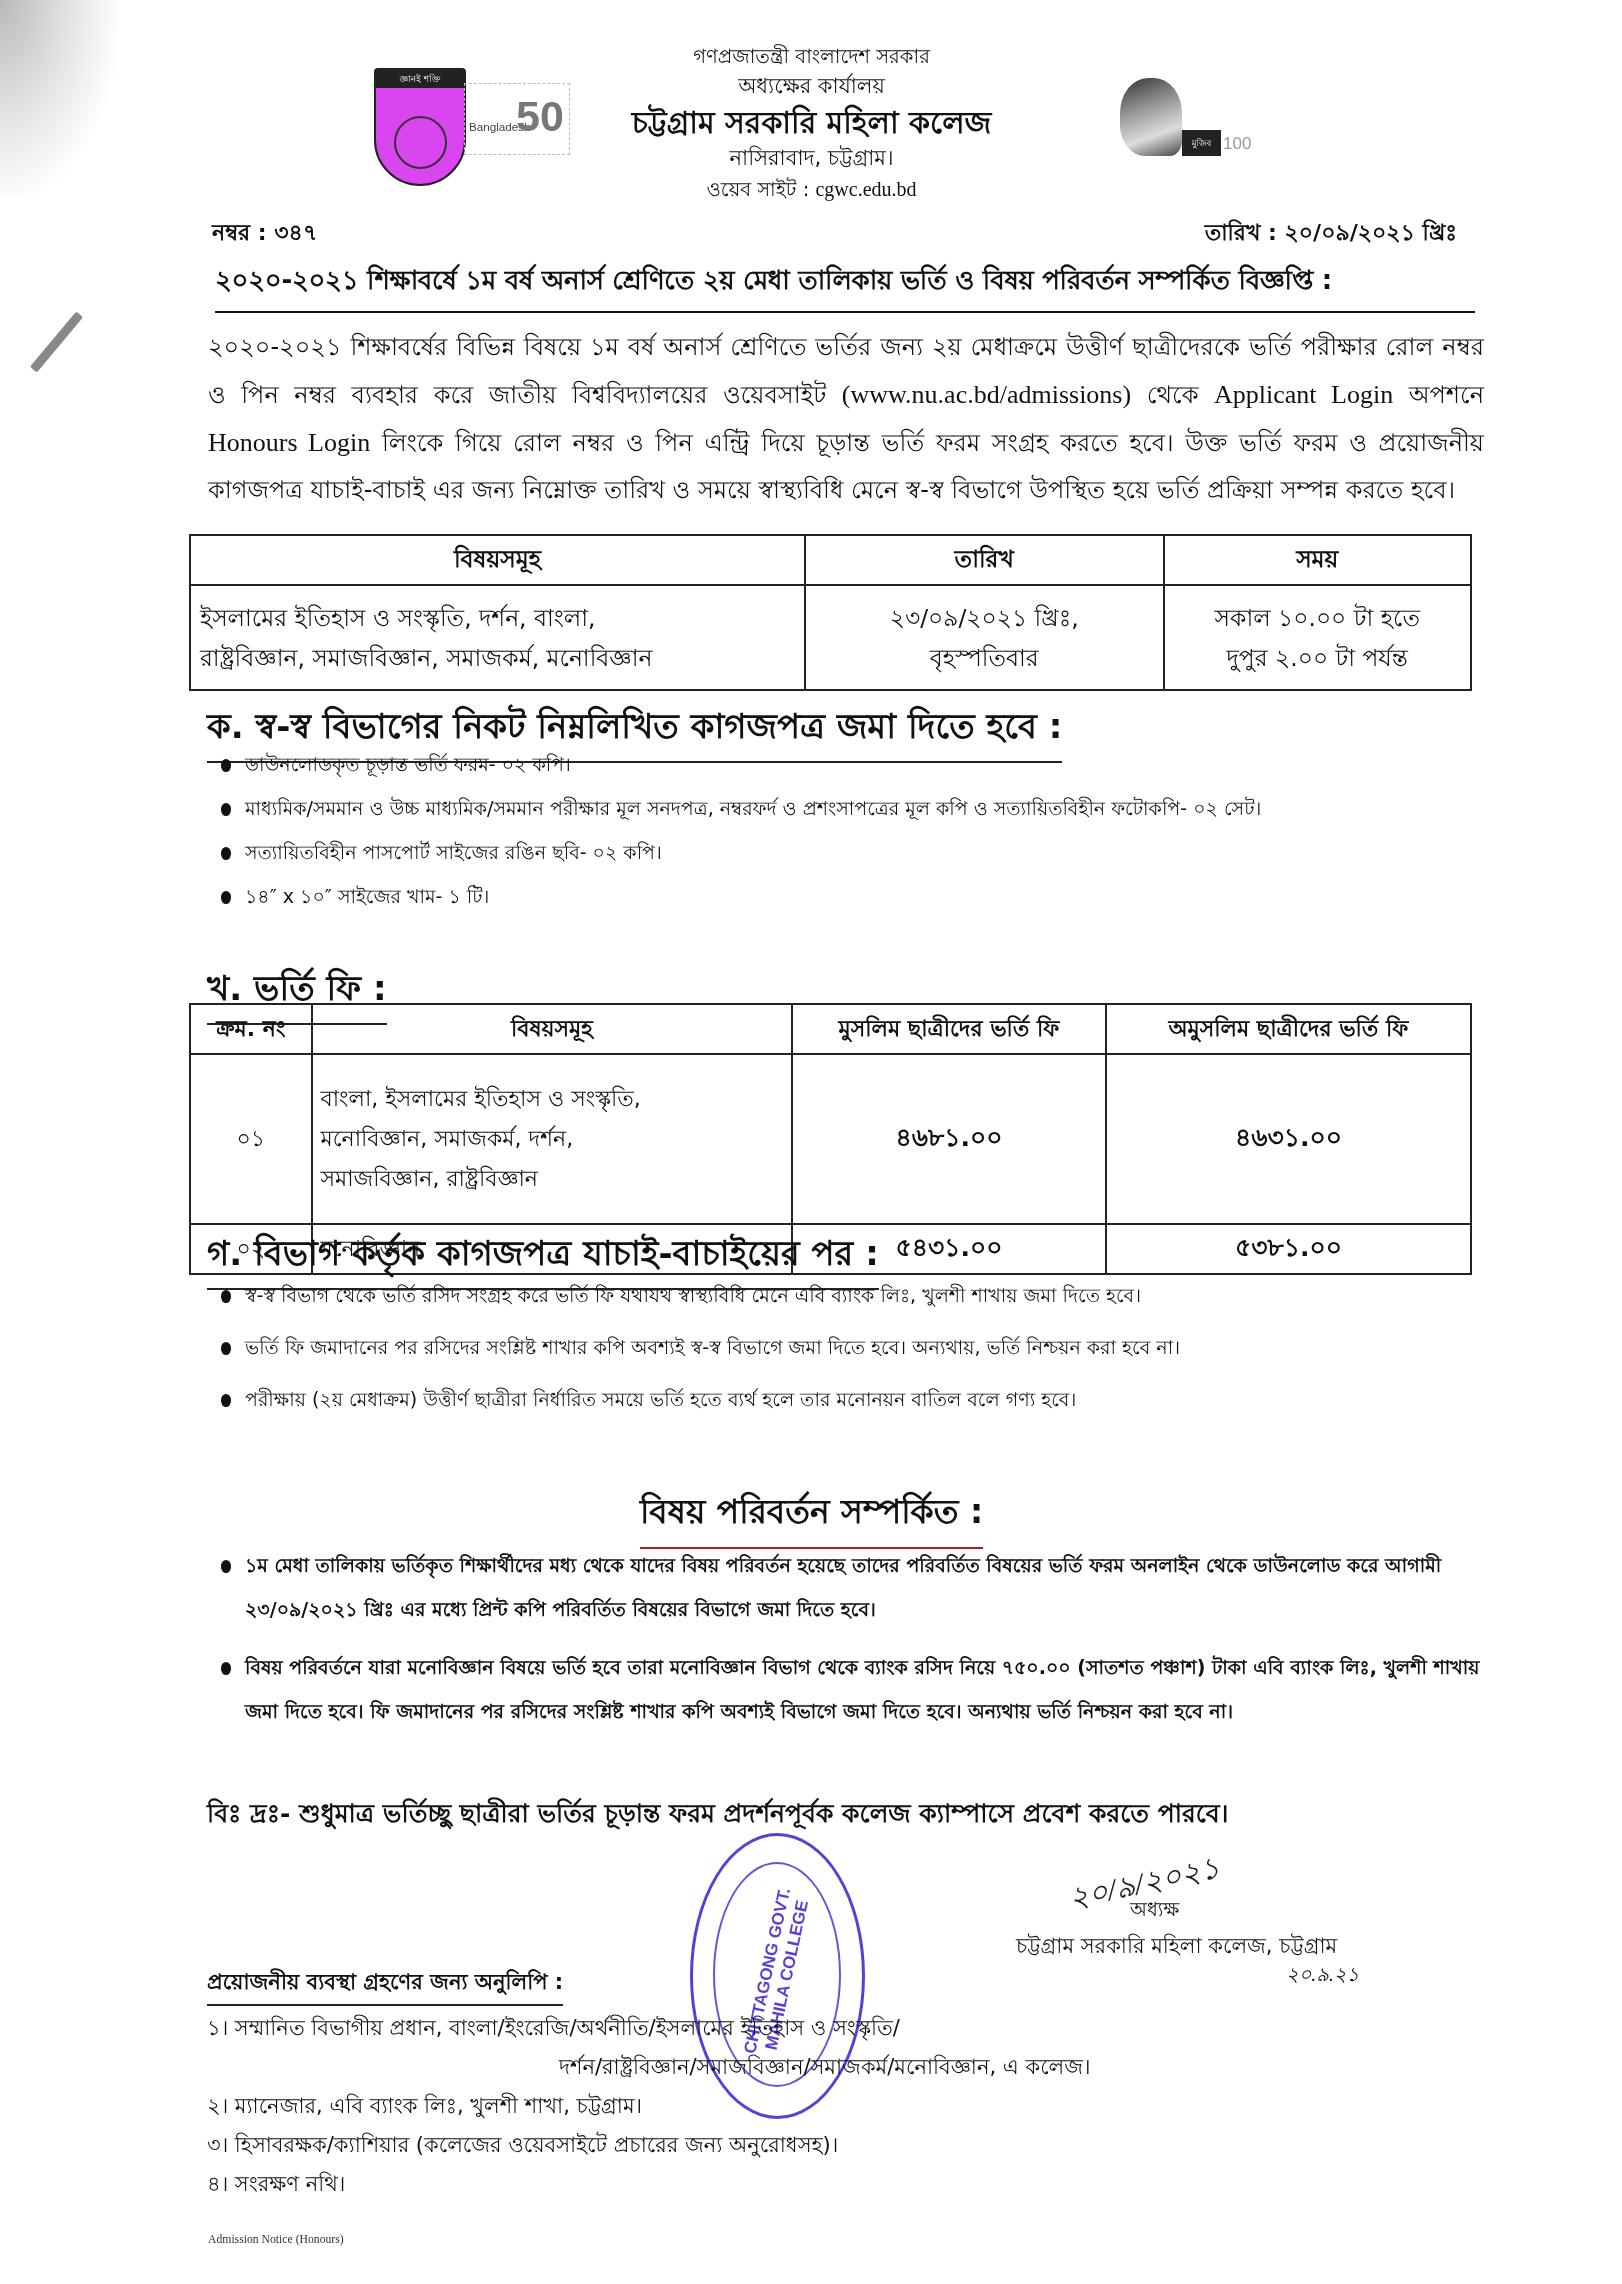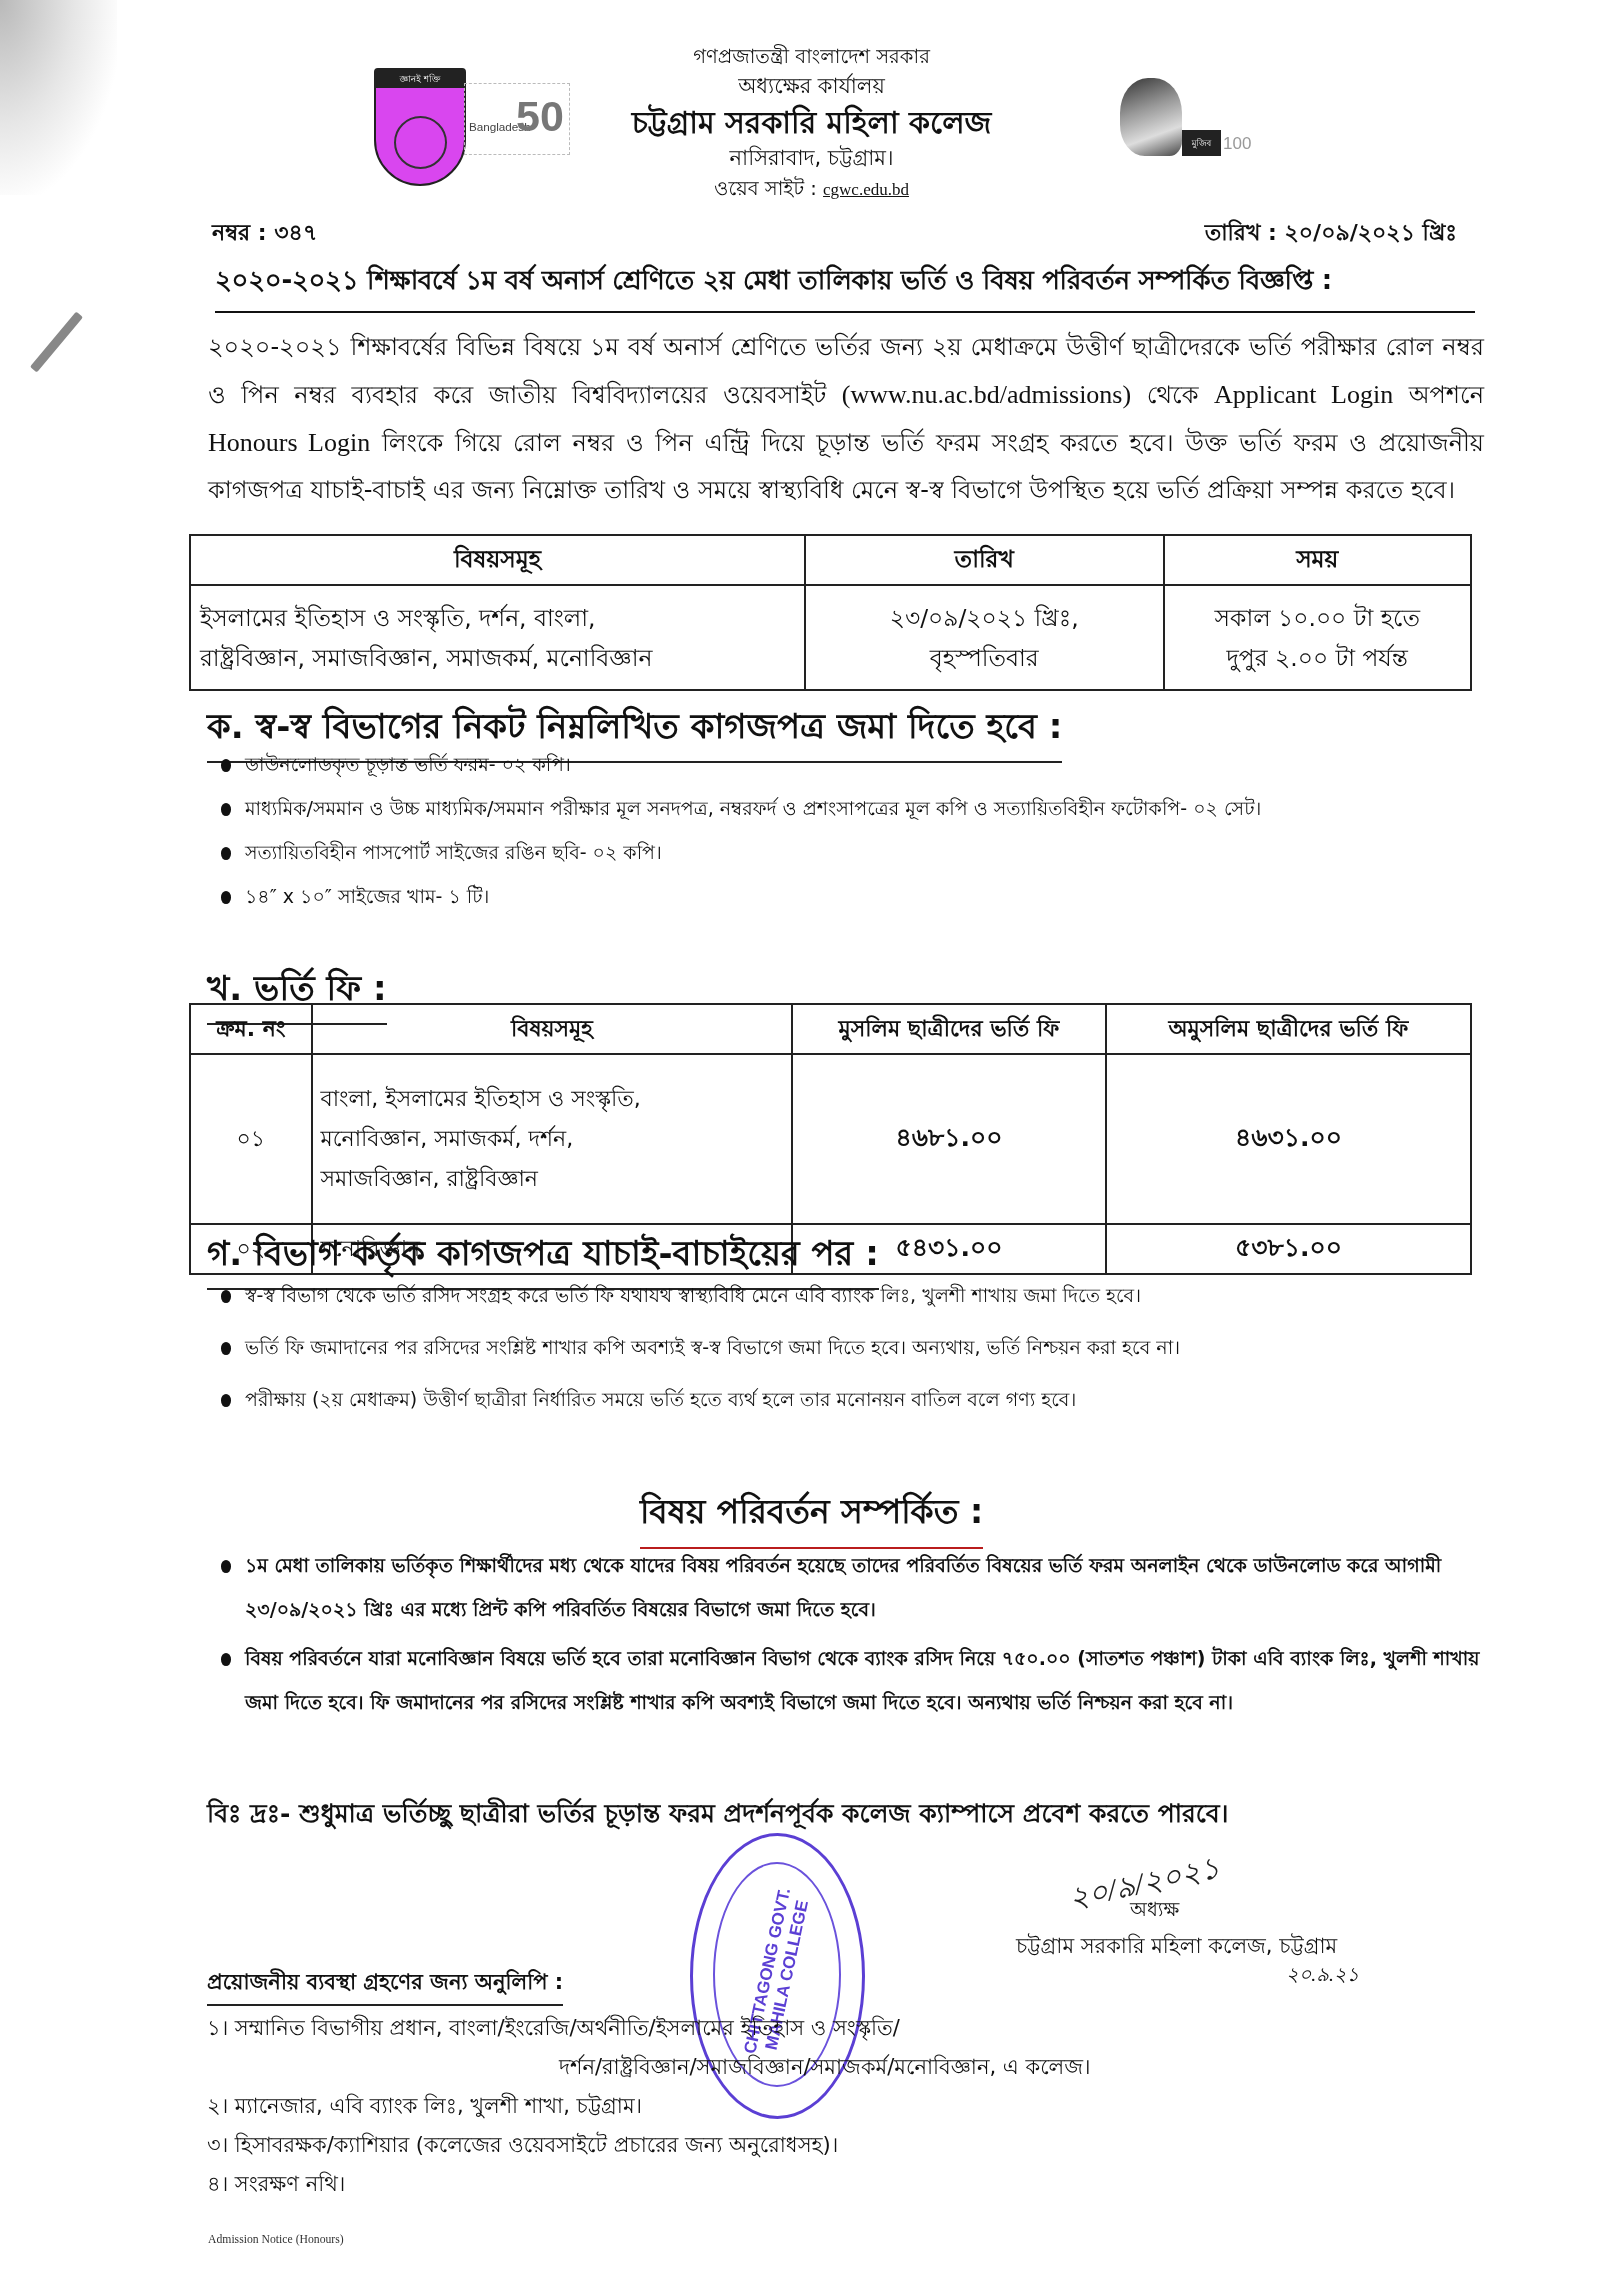--- a/index.html
+++ b/index.html
@@ -15,21 +15,21 @@
   .staple { position: absolute; left: 52px; top: 306px; width: 9px; height: 72px; background: #888; transform: rotate(40deg); border-radius: 2px; }
 
   
   .header-center { position: absolute; left: 0; width: 1623px; top: 46px; text-align: center; }
   .header-center div { line-height: 1.1; }
   .h-gov { font-size: 19.5px; margin-top: 0; }
   .h-office { font-size: 21px; margin-top: 7.8px; }
   .h-college { font-size: 30px; margin-top: 7.8px; font-weight: bold; }
   .h-address { font-size: 21px; margin-top: 7.8px; }
   .h-web { font-size: 19.5px; margin-top: 7.8px; }
-  .h-web .url { font-family: "Liberation Serif", serif; font-size: 17px; text-decoration: underline; }
+  .h-web .url { font-family: "Liberation Serif", serif; font-size: 20px; }
 
   .logo-college {
     position: absolute; left: 374px; top: 68px; width: 88px; height: 114px;
     border: 2.6px solid #222; border-radius: 3.9px 3.9px 46px 46px; background: #d946ef;
   }
   .logo-college .band { height: 18px; background: #222; color: #fff; font-size: 9px; text-align: center; line-height: 18px; }
   .logo-college .ring { position: absolute; left: 18px; top: 46px; width: 49px; height: 49px; border: 2px solid #333; border-radius: 50%; }
   .logo-bd50 {
     position: absolute; left: 464px; top: 83px; width: 104px; height: 70px;
     border: 0.7px dashed #bbb; font-family: "Liberation Sans", sans-serif; font-size: 11.7px; color: #444;
@@ -216,21 +216,21 @@
   <div class="list" style="top:1273px">
     <div class="item" style="margin-bottom:7.8px">স্ব-স্ব বিভাগ থেকে ভর্তি রসিদ সংগ্রহ করে ভর্তি ফি যথাযথ স্বাস্থ্যবিধি মেনে এবি ব্যাংক লিঃ, খুলশী শাখায় জমা দিতে হবে।</div>
     <div class="item" style="margin-bottom:7.8px">ভর্তি ফি জমাদানের পর রসিদের সংশ্লিষ্ট শাখার কপি অবশ্যই স্ব-স্ব বিভাগে জমা দিতে হবে। অন্যথায়, ভর্তি নিশ্চয়ন করা হবে না।</div>
     <div class="item">পরীক্ষায় (২য় মেধাক্রম) উত্তীর্ণ ছাত্রীরা নির্ধারিত সময়ে ভর্তি হতে ব্যর্থ হলে তার মনোনয়ন বাতিল বলে গণ্য হবে।</div>
   </div>
 
   <div class="center-head">
     <span>বিষয় পরিবর্তন সম্পর্কিত :</span>
   </div>
   <div class="list bold" style="top:1543px">
-    <div class="item" style="margin-bottom:5px">১ম মেধা তালিকায় ভর্তিকৃত শিক্ষার্থীদের মধ্য থেকে যাদের বিষয় পরিবর্তন হয়েছে তাদের পরিবর্তিত বিষয়ের ভর্তি ফরম অনলাইন থেকে ডাউনলোড করে আগামী ২৩/০৯/২০২১ খ্রিঃ এর মধ্যে প্রিন্ট কপি পরিবর্তিত বিষয়ের বিভাগে জমা দিতে হবে।</div>
+    <div class="item" style="margin-bottom:14px">১ম মেধা তালিকায় ভর্তিকৃত শিক্ষার্থীদের মধ্য থেকে যাদের বিষয় পরিবর্তন হয়েছে তাদের পরিবর্তিত বিষয়ের ভর্তি ফরম অনলাইন থেকে ডাউনলোড করে আগামী ২৩/০৯/২০২১ খ্রিঃ এর মধ্যে প্রিন্ট কপি পরিবর্তিত বিষয়ের বিভাগে জমা দিতে হবে।</div>
     <div class="item">বিষয় পরিবর্তনে যারা মনোবিজ্ঞান বিষয়ে ভর্তি হবে তারা মনোবিজ্ঞান বিভাগ থেকে ব্যাংক রসিদ নিয়ে ৭৫০.০০ (সাতশত পঞ্চাশ) টাকা এবি ব্যাংক লিঃ, খুলশী শাখায় জমা দিতে হবে। ফি জমাদানের পর রসিদের সংশ্লিষ্ট শাখার কপি অবশ্যই বিভাগে জমা দিতে হবে। অন্যথায় ভর্তি নিশ্চয়ন করা হবে না।</div>
   </div>
 
   <div class="nb">বিঃ দ্রঃ- শুধুমাত্র ভর্তিচ্ছু ছাত্রীরা ভর্তির চূড়ান্ত ফরম প্রদর্শনপূর্বক কলেজ ক্যাম্পাসে প্রবেশ করতে পারবে।</div>
 
   <div class="stamp">
     <div class="inner"></div>
     <div class="label">CHITTAGONG GOVT. MAHILA COLLEGE</div>
   </div>
   <div class="signature">২০/৯/২০২১</div>

